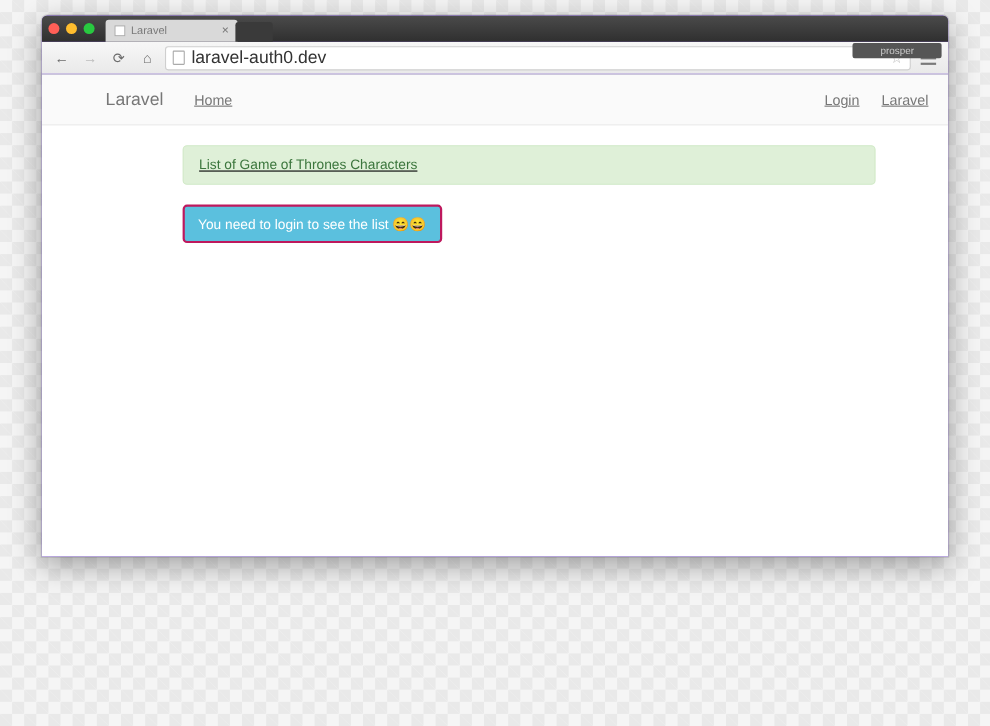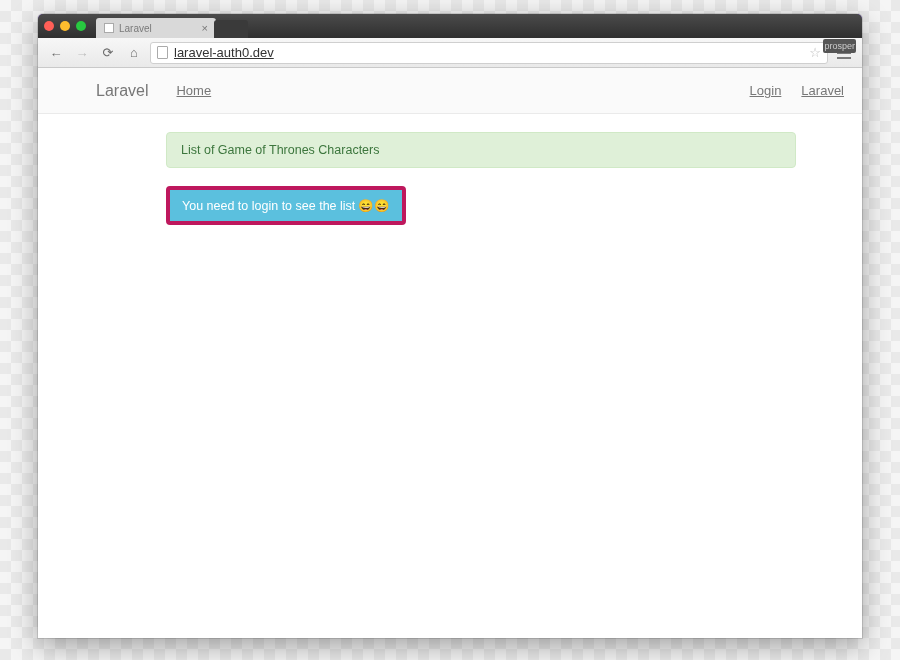--- a/index.html
+++ b/index.html
@@ -20,21 +20,21 @@
       linear-gradient(45deg, #e9e9e9 25%, transparent 25%, transparent 75%, #e9e9e9 75%, #e9e9e9);
     background-size: 22px 22px;
     background-position: 0 0, 11px 11px;
     background-color: #f5f5f5;
     z-index: 0;
   }
   
   .window {
     position: absolute;
     top: 14px; left: 38px;
-    width: 824px; height: 624px;
+    width: 824px; height: 492px;
     background: #8b5cf6;
     border-radius: 5px 5px 0 0;
     box-shadow: 0 8px 28px rgba(0,0,0,0.35), 0 0 0 1px rgba(0,0,0,0.12);
     z-index: 1;
     display: flex;
     flex-direction: column;
     overflow: hidden;
   }
   
   .tabstrip {
@@ -73,21 +73,21 @@
   .tab .tabtitle { flex:1; white-space:nowrap; overflow:hidden; text-overflow:ellipsis; }
   .tab .close { font-size:11px; color:#777; cursor:pointer; }
   .tab-ghost {
     width: 34px; height: 18px; margin-top:6px; margin-left:-2px;
     background: #3a3a3a; border-radius: 3px 3px 0 0;
   }
   .ext-badge {
     margin-left: auto;
     background: #555; color:#ccc;
     font-size: 9px;
-    padding: 2px 1px;
+    padding: 2px 25px;
     border-radius: 2px;
     margin-top: 40px;
   }
   
   .toolbar {
     height: 30px;
     background: linear-gradient(#f7f7f7,#e9e9e9);
     border-bottom: 1px solid #c9c9c9;
     display: flex; align-items: center;
     gap: 6px;
@@ -109,21 +109,21 @@
     display:flex; align-items:center;
     padding:0 6px;
     gap:6px;
     font-size:12px;
     color:#444;
   }
   .omnibox .page-icon {
     width:11px;height:13px;border:1px solid #aaa; border-radius:1px;
   }
   .omnibox input {
-    flex:1;border:none;outline:none;font-size:13px;color:#333;background:transparent;text-decoration:underline;
+    flex:1;border:none;outline:none;font-size:16px;color:#333;background:transparent;
   }
   .omnibox .star { color:#bcbcbc; font-size:13px; }
   .menu-btn {
     width:20px; display:flex; flex-direction:column; gap:3px; align-items:center; justify-content:center;
     cursor:pointer;
   }
   .menu-btn span { width:14px;height:2px;background:#7a7a7a;display:block; }
 
   
   .viewport { flex:1; background:#fff; overflow:auto; }
@@ -138,39 +138,40 @@
     font-size:13px;
     color:#777;
   }
   .brand { color:#777; font-size:16px; margin-right: 28px; }
   .nav-left, .nav-right { display:flex; gap:20px;text-decoration:underline; }
   .nav-right { margin-left:auto;align-items:flex-end; }
   .nav-link { color:#777; cursor:pointer; }
 
   .page {
     padding: 18px 66px 0 128px;
+    text-decoration: underline;
   }
   .alert-success {
     background:#dff0d8;
     border:1px solid #d0e9c6;
     color:#3c763d;
     padding: 10px 14px;
     border-radius:4px;
     font-size:12.5px;
     width: 630px;
     margin-bottom: 18px;
   }
   .btn-info {
     display:inline-block;
     background:#5bc0de;
     color:#fff;
     font-size:12.5px;
     padding: 8px 12px;
     border-radius:4px;
-    border:4px solid #be185d;
+    border:2px solid #be185d;
     cursor:pointer;
   }
 </style>
 </head>
 <body>
 
 <div class="backdrop"></div>
 
 <div class="window">
 

